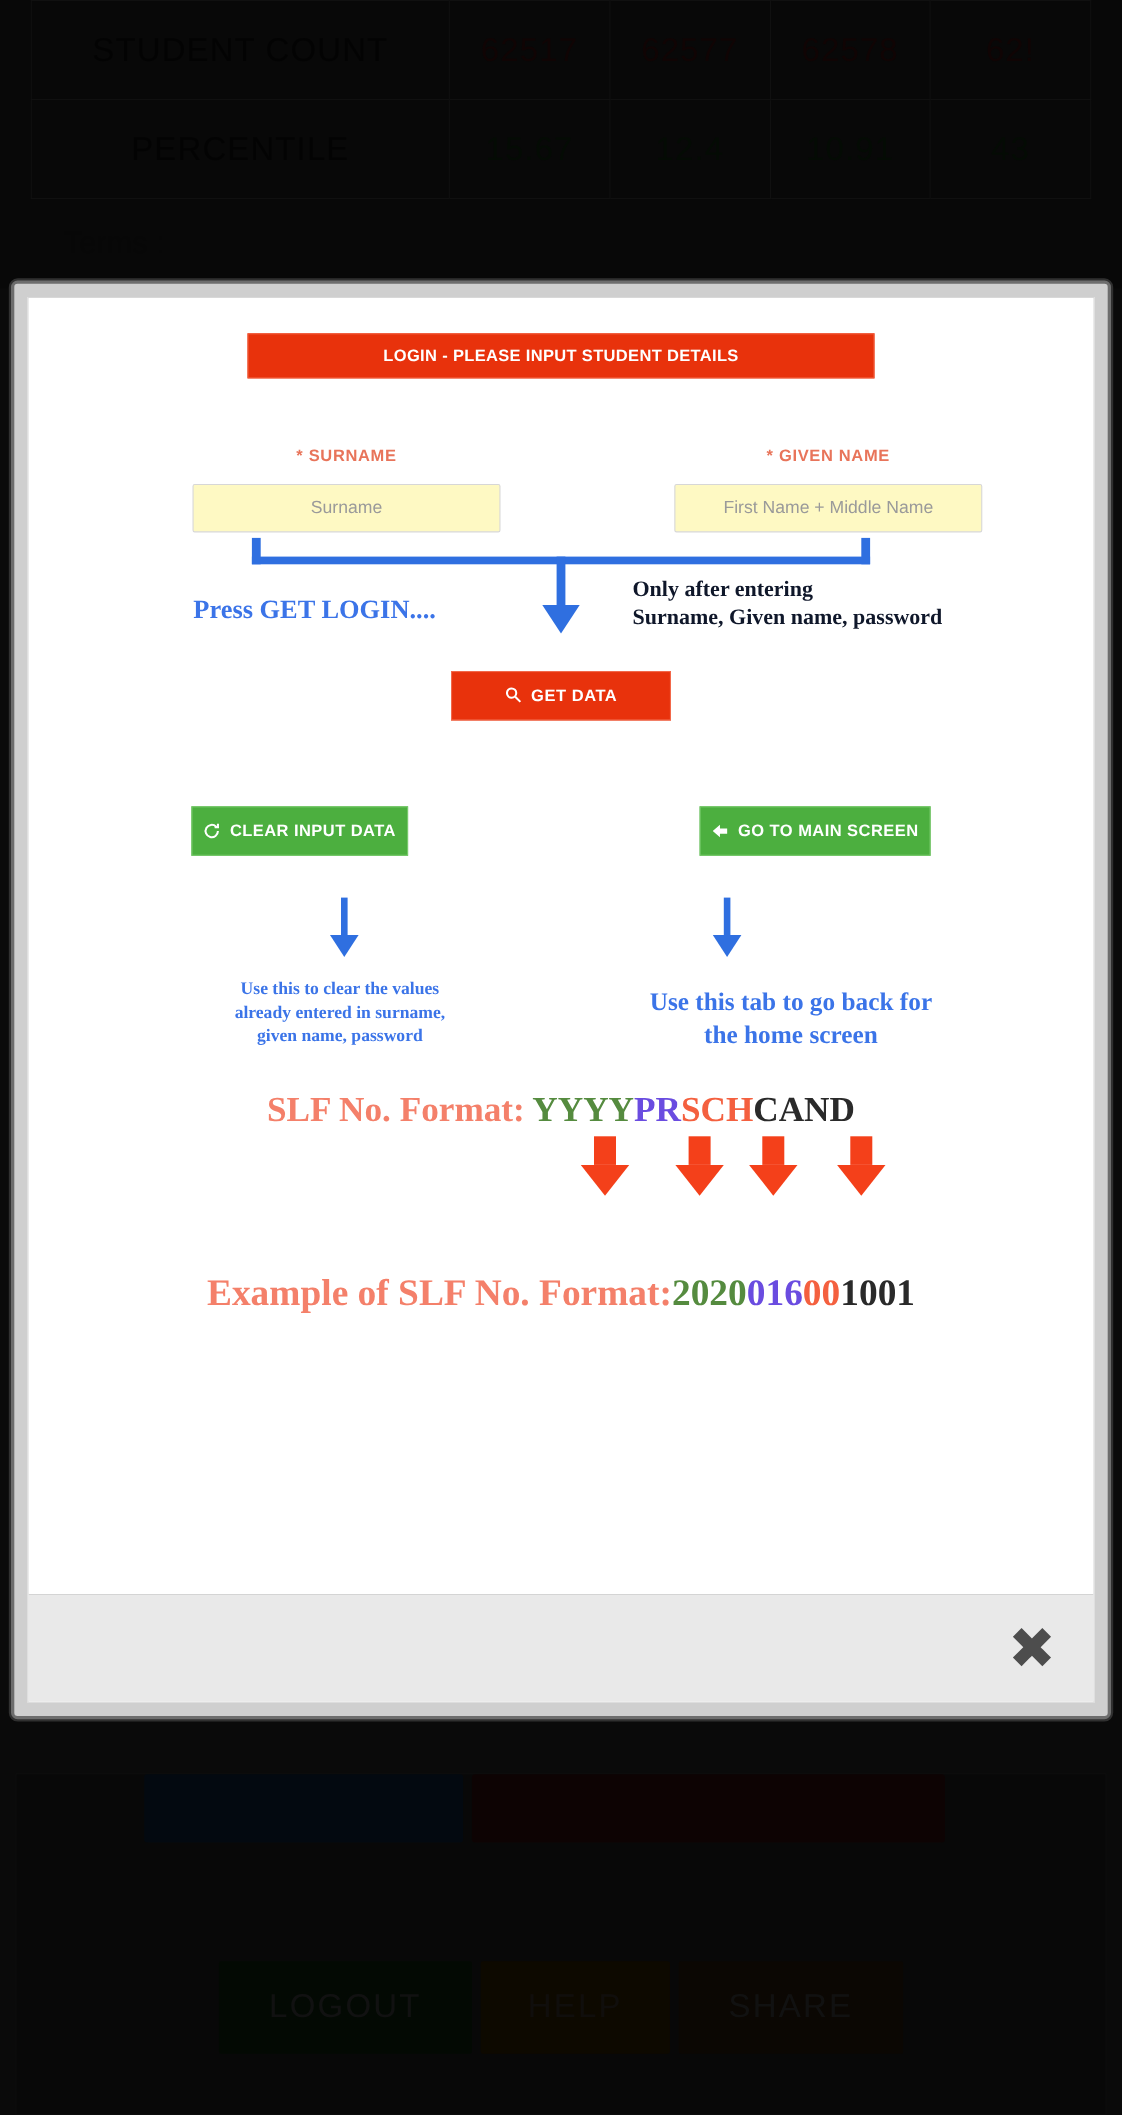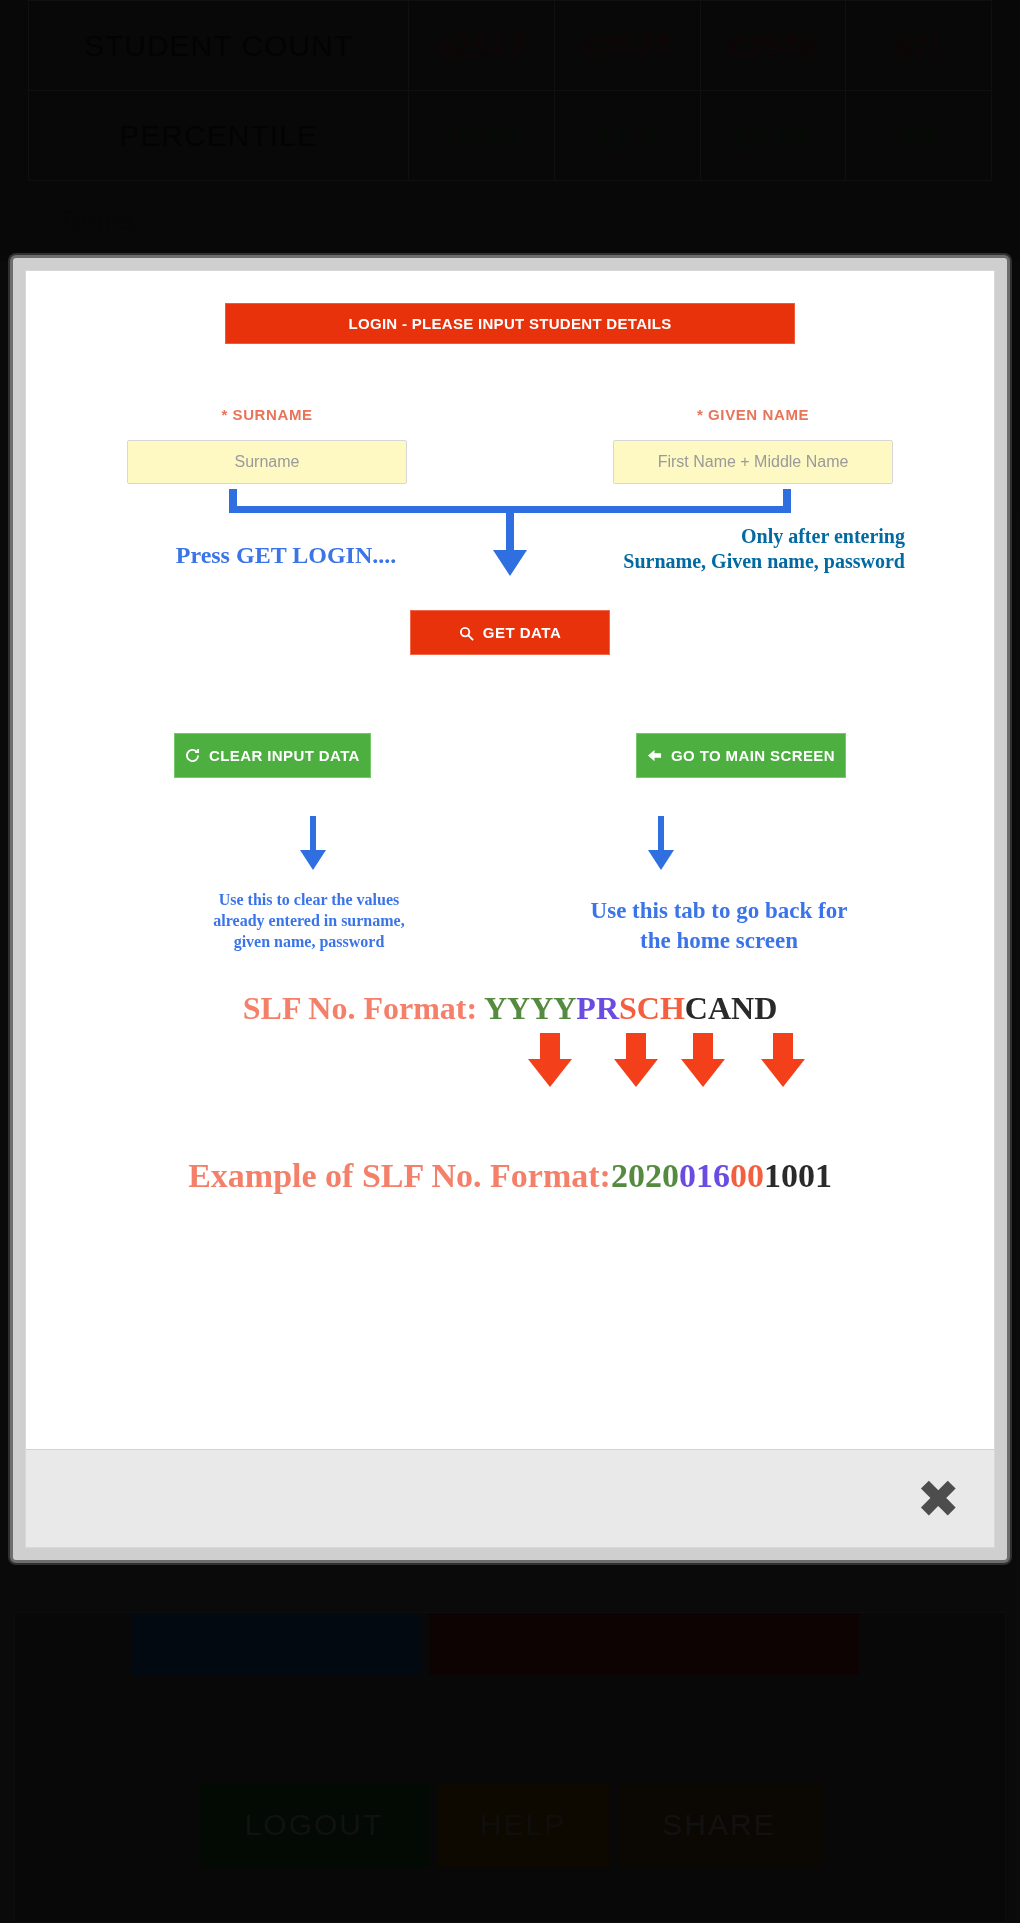--- a/index.html
+++ b/index.html
@@ -163,20 +163,21 @@
     padding: 11px 12px;
     border: 1px solid #f25b3a;
   }
 
   
   .form-row {
     margin-top: 62px;
     display: flex;
     justify-content: space-between;
     padding: 0 101px;
+    margin-left: 48px;
   }
   .field { width: 280px; text-align: center; }
   .field-label {
     color: #e8745a;
     font-size: 15px;
     font-weight: bold;
     letter-spacing: 0.6px;
     margin-bottom: 17px;
   }
   .field-input {
@@ -237,22 +238,22 @@
     color: #3b74e8;
     font-size: 24px;
     font-family: "Liberation Serif", serif;
     font-weight: bold;
   }
   .ann-right {
     position: absolute;
     right: -6px;
     top: 40px;
     width: 330px;
-    text-align: right;
-    color: #0369a1;
+    text-align: left;
+    color: #0f172a;
     font-size: 20px;
     line-height: 1.25;
     font-family: "Liberation Serif", serif;
     font-weight: bold;
   }
 
   
   .getdata-wrap {
     display: flex;
     justify-content: center;
@@ -260,21 +261,21 @@
   }
   .btn-getdata {
     background: #e8320c;
     color: #fff;
     border: 1px solid #f2684a;
     font-size: 15px;
     font-weight: bold;
     letter-spacing: 0.5px;
     padding: 13px 48px;
     display: inline-flex;
-    align-items: flex-end;
+    align-items: flex-start;
     gap: 9px;
     cursor: pointer;
     font-family: "Liberation Sans", sans-serif;
   }
 
   
   .green-row {
     display: flex;
     justify-content: space-between;
     padding: 0 148px;

